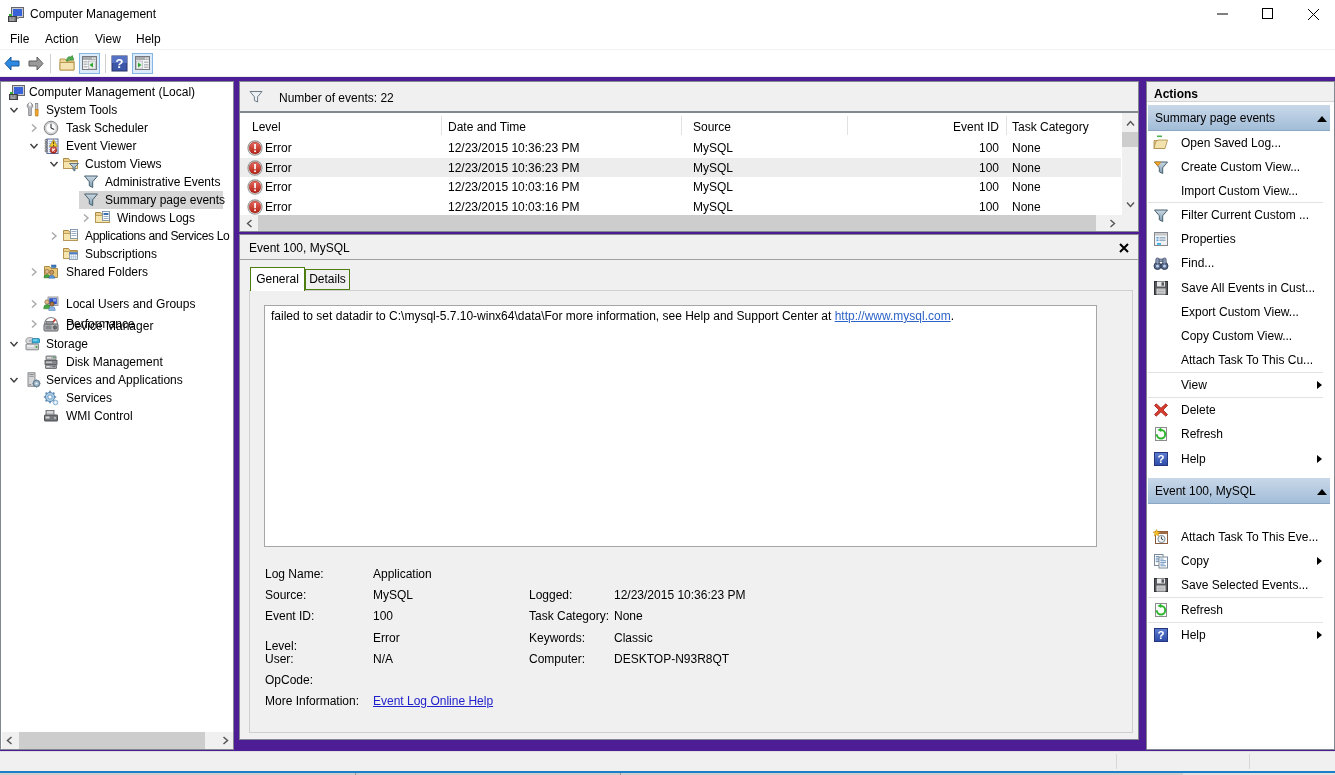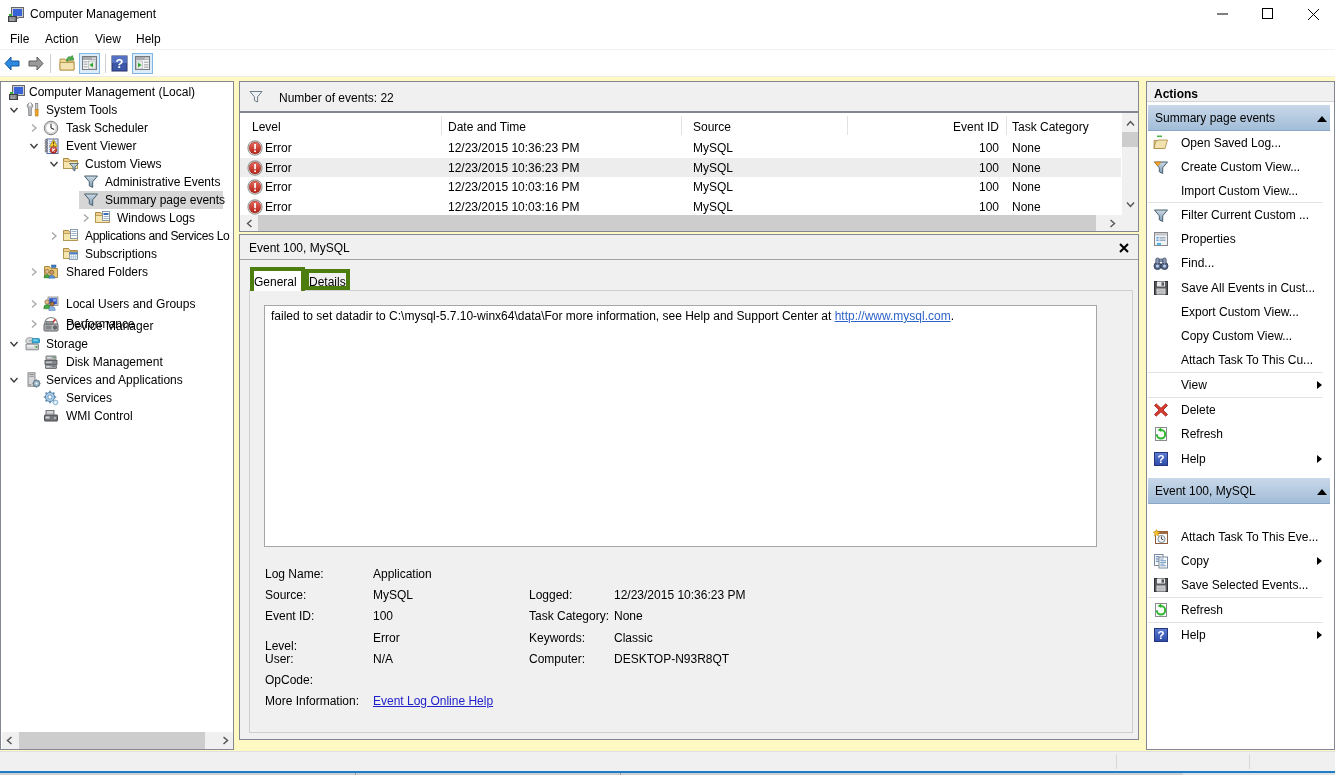--- a/index.html
+++ b/index.html
@@ -1,19 +1,19 @@
 <!DOCTYPE html>
 <html><head>
 <meta charset="utf-8">
 <style>
 * { margin:0; padding:0; box-sizing:border-box; }
 html,body { width:1335px; height:775px; overflow:hidden; }
 body { font-family:"Liberation Sans", sans-serif; font-size:12px; color:#000; background:#f0f0f0; }
 .abs { position:absolute; }
-#win { position:relative; width:1335px; height:775px; background:#fef9c3; }
+#win { position:relative; width:1335px; height:775px; background:#4c1d95; }
 
 #titlebar { left:0; top:0; width:1335px; height:28px; background:#fff; }
 #menubar { left:0; top:28px; width:1335px; height:22px; background:#fff; border-bottom:1px solid #f2f2f2; }
 .menuitem { position:absolute; top:0; height:22px; line-height:22px; }
 #toolbar { left:0; top:50px; width:1335px; height:27px; background:#fff; border-bottom:1px solid #ececec; }
 .tbtn { position:absolute; top:3px; width:21px; height:21px; }
 .tbtn.hl { background:#dcebf9; border:1px solid #84b6e4; }
 .tsep { position:absolute; top:4px; width:1px; height:19px; background:#cfcfcf; }
 
 #tree { left:0; top:81px; width:234px; height:669px; background:#fff; border:1px solid #828790; overflow:hidden; }
@@ -27,21 +27,21 @@
 
 #filterbar { left:239px; top:81px; width:900px; height:31px; background:#f0f0f0; border:1px solid #828790; }
 
 #table { left:239px; top:112px; width:900px; height:120px; background:#fff; border:1px solid #828790; }
 .hcell { position:absolute; top:2px; height:24px; line-height:24px; }
 .hsep { position:absolute; top:3px; width:1px; height:19px; background:#e2e2e2; }
 .lrow { position:absolute; left:0; width:881px; height:19px; }
 .lcell { position:absolute; top:3px; height:15px; line-height:15px; white-space:nowrap; }
 
 #detail { left:239px; top:234px; width:900px; height:506px; background:#f0f0f0; border:1px solid #828790; }
-.tab { position:absolute; border:4px solid #4d7c0f; text-align:left; }
+.tab { position:absolute; border:1px solid #4d7c0f; text-align:center; }
 #msgbox { position:absolute; left:24px; top:70px; width:833px; height:242px; background:#fff; border:1px solid #a6a6a6; }
 .dlab { position:absolute; height:16px; line-height:16px; white-space:nowrap; }
 
 #actions { left:1146px; top:81px; width:189px; height:669px; background:#fff; border:1px solid #828790; }
 .ahdr { position:absolute; left:1px; width:182px; height:26px; background:linear-gradient(#c9d8e9,#a2bdd8); border-bottom:1px solid #8aa8c6; }
 .aitem { position:absolute; left:1px; width:182px; height:24px; }
 .aitem .txt { position:absolute; left:33px; top:4px; height:16px; line-height:16px; white-space:nowrap; }
 .aitem .aicon { position:absolute; left:5px; top:4px; width:16px; height:16px; }
 .asep { position:absolute; left:1px; width:175px; height:1px; background:#e3e3e3; }
 .asub { position:absolute; right:8px; width:0; height:0; border-top:4px solid transparent; border-bottom:4px solid transparent; border-left:5px solid #000; }

